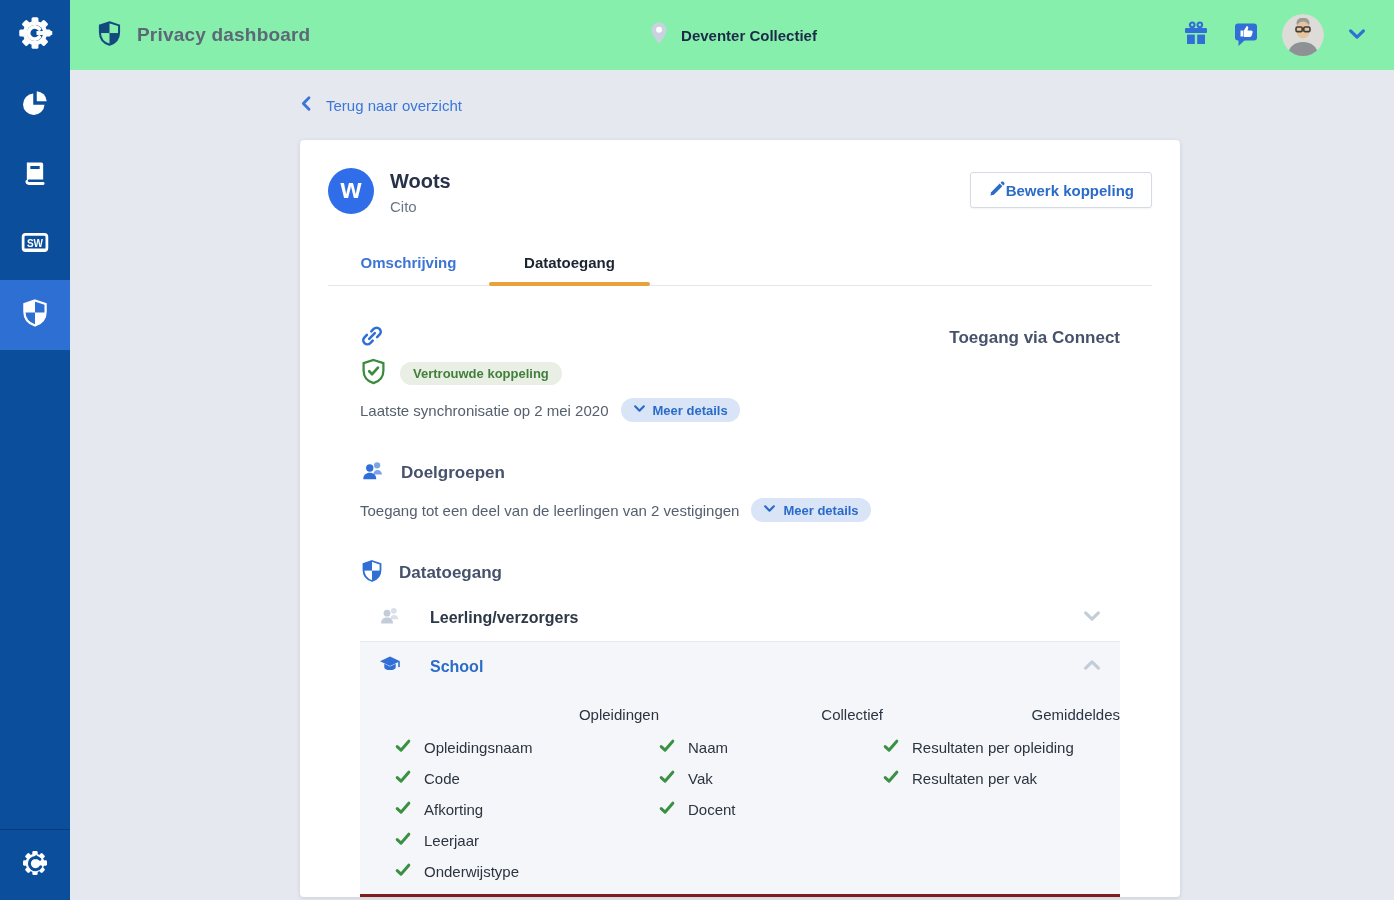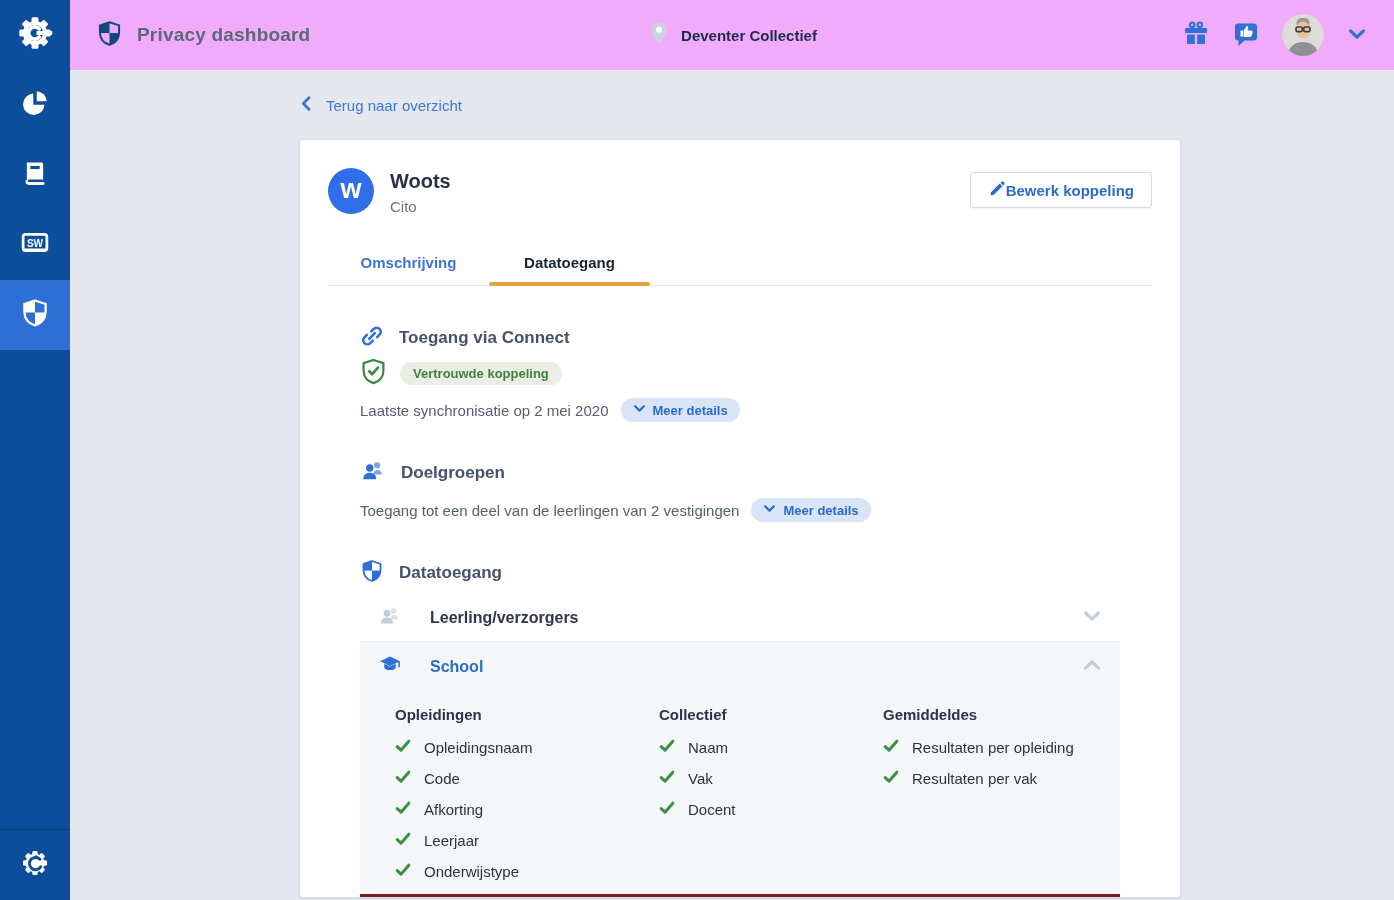--- a/index.html
+++ b/index.html
@@ -10,21 +10,21 @@
   .sidebar { position:absolute; left:0; top:0; bottom:0; width:70px;
     background:#0a4e9c; z-index:20; }
   .nav-item { width:70px; height:70px; display:flex; align-items:center;
     justify-content:center; cursor:pointer; }
   .nav-item.active { background:#2d6fd2; }
   .sidebar-bottom { position:absolute; bottom:0; left:0; width:70px;
     border-top:1px solid rgba(0,0,0,.22); }
 
   
   .header { position:absolute; left:70px; top:0; width:1324px; height:70px;
-    background:#f0abfc; display:flex; align-items:center; padding:0 26px; z-index:10; }
+    background:#86efac; display:flex; align-items:center; padding:0 26px; z-index:10; }
   .header-left { display:flex; align-items:center; gap:14px; }
   .app-title { font-size:19px; font-weight:600; color:#5c6876; letter-spacing:.2px; }
   .header-center { position:absolute; left:50%; transform:translateX(-50%);
     display:flex; align-items:center; gap:10px; }
   .org-name { font-size:15px; font-weight:700; color:#1d2b49; }
   .header-right { margin-left:auto; display:flex; align-items:center; gap:22px; }
   .icon-btn { display:flex; align-items:center; justify-content:center; cursor:pointer;
     background:none; border:none; padding:0; }
   .avatar { width:42px; height:42px; border-radius:50%; overflow:hidden; display:block; }
 
@@ -56,21 +56,21 @@
   .tabs { margin-top:31px; display:flex; border-bottom:1px solid #e3e6ea; }
   .tab { width:161px; height:39px; text-align:center; font-size:15px; font-weight:600;
     color:#3d74d6; cursor:pointer; position:relative; padding-top:8px; }
   .tab.active { color:#1c2430; }
   .tab.active::after { content:""; position:absolute; left:0; bottom:-1px;
     width:100%; height:4px; background:#e9a23b; border-radius:2px; }
 
   .sections { margin-left:32px; margin-right:32px; }
   .sec-head { display:flex; align-items:center; gap:15px; height:24px; }
   .sec-title { font-size:17px; font-weight:600; color:#46526b; }
-  .mt40 { margin-top:40px; } .mt39 { margin-top:39px; }
+  .mt40 { margin-top:40px;justify-content:space-between; } .mt39 { margin-top:39px; }
 
   .badge-row { margin-top:10px; display:flex; align-items:center; gap:13px; height:26px; }
   .badge { background:#e9efe5; color:#417f3b; font-size:13px; font-weight:600;
     padding:4px 13px; border-radius:12px;text-align:center; }
 
   .detail-row { margin-top:12px; display:flex; align-items:center; gap:12px;
     height:24px; font-size:15px; color:#55606e; }
   .detail-row.mt13 { margin-top:13px; }
   .pill { background:#d9e5f7; border:none; border-radius:12px; height:24px;
     padding:0 12px; display:flex; align-items:center; gap:7px; color:#2a6bc9;
@@ -82,22 +82,22 @@
     cursor:pointer;gap:12px; }
   .acc-row .acc-label { margin-left:16px; font-size:16px; font-weight:600; color:#2c3748; }
   .acc-row .chev { margin-left:auto; }
   .acc-row.collapsed { background:#fff; border-bottom:1px solid #e6e9ed; }
   .acc-expanded { background:#f5f6f9; border-bottom:5px solid #7f1d1d; }
   .acc-expanded .acc-row { height:54px; }
   .acc-expanded .acc-label { color:#2b6cc8; font-weight:700; }
 
   .acc-content { padding:10px 0 7px 35px; display:flex; }
   .col-1 { width:264px; } .col-2 { width:224px; } .col-3 { flex:1; }
-  .col-header { font-size:15px; font-weight:700; color:#2a3442; height:20px;
-    margin-bottom:6px; }
+  .col-header { font-size:15px; font-weight:400; color:#2a3442; height:20px;
+    margin-bottom:6px;text-align:right; }
   .check-item { height:31px; display:flex; align-items:center; gap:13px;
     font-size:15px; color:#2c3440; }
 </style>
 </head>
 <body>
 
 <nav class="sidebar">
   <div class="nav-item">
     <span>
       <svg width="36" height="36" viewBox="0 0 24 24">

